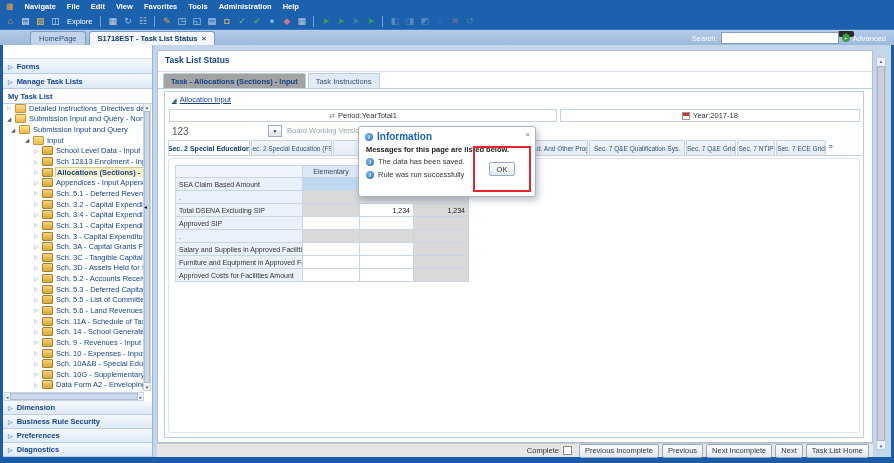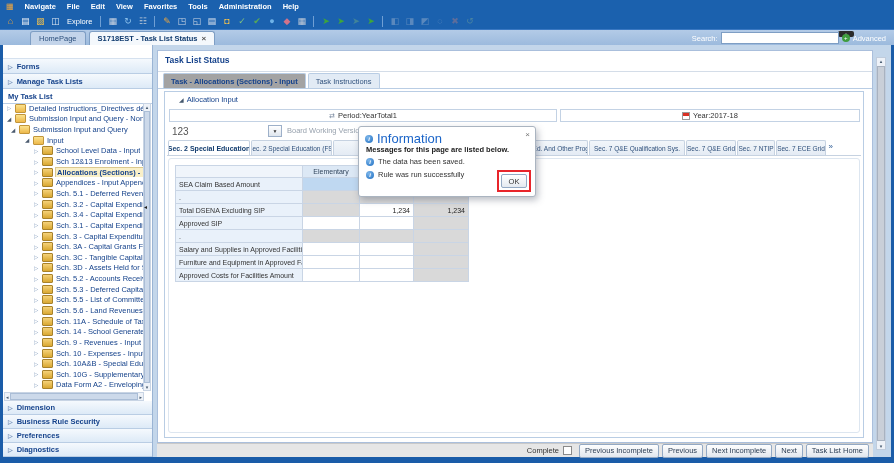--- a/index.html
+++ b/index.html
@@ -52,21 +52,21 @@
   .sb-bottom .acc-row{height:14px;}
   
   .main-panel{position:absolute;left:157px;top:50px;width:716px;height:393px;background:#fff;border:1px solid #aabfdc;box-sizing:border-box;}
   .main-title{position:absolute;left:7px;top:4px;font-size:8.5px;font-weight:bold;color:#15428b;}
   .title-sep{position:absolute;left:0;top:20px;width:100%;height:1px;background:#d4dde8;}
   .task-tabs{position:absolute;left:5px;top:22px;display:flex;gap:2px;}
   .ttab{height:15px;padding:0 7px;display:flex;align-items:center;font-size:7.5px;border:1px solid #b9cde4;border-bottom:none;border-radius:2px 2px 0 0;background:#e2ebf5;color:#32537e;box-sizing:border-box;white-space:nowrap;}
   .ttab.active{background:#a3a3a3;font-weight:bold;color:#15428b;}
   .tabs-sep{position:absolute;left:0;top:37px;width:100%;height:1px;background:#b9cde4;}
   .content-panel{position:absolute;left:6px;top:40px;width:700px;height:347px;border:1px solid #b9cde4;background:#fff;box-sizing:border-box;}
-  .section-hdr{position:absolute;left:14px;top:3px;display:flex;gap:3px;align-items:center;font-size:7.5px;color:#15428b;}
+  .section-hdr{position:absolute;left:7px;top:3px;display:flex;gap:3px;align-items:center;font-size:7.5px;color:#15428b;text-decoration:underline;}
   .sec-arrow{font-size:6px;color:#44586e;}
   .pov-box{position:absolute;top:17px;height:13px;border:1px solid #c3d2e4;display:flex;align-items:center;justify-content:center;gap:3px;font-size:7.5px;color:#333;box-sizing:border-box;background:#fff;}
   .pov-period{left:4px;width:388px;}
   .pov-year{left:395px;width:300px;}
   .member-icon{font-size:7px;color:#7a8aa0;}
   .calendar-icon{width:8px;height:8px;border:1px solid #999;background:linear-gradient(#d93025 0 3px,#fff 3px);box-sizing:border-box;}
   .page-value{position:absolute;left:7px;top:34px;font-size:10px;color:#555;}
   .dd-btn{position:absolute;left:103px;top:33px;width:14px;height:12px;border:1px solid #9db0c9;background:linear-gradient(#fff,#dfe6ee);font-size:5px;color:#333;display:flex;align-items:center;justify-content:center;box-sizing:border-box;}
   .version-label{position:absolute;left:122px;top:34px;font-size:7.5px;color:#98a2ae;}
   .form-tabs{position:absolute;left:3px;top:48px;height:15px;display:flex;gap:1px;}
@@ -89,26 +89,26 @@
   .complete-label{font-size:7.5px;color:#333;margin-right:1px;}
   .checkbox{width:9px;height:9px;border:1px solid #8a8a8a;background:#fff;box-sizing:border-box;margin-right:4px;}
   .fbtn{height:12px;padding:0 5px;border:1px solid #93a9c4;border-radius:2px;background:linear-gradient(#fefefe,#e2e7ee);font-size:7.5px;color:#2c3e55;display:flex;align-items:center;white-space:nowrap;}
   
   .main-vscroll{position:absolute;left:876px;top:57px;width:10px;height:393px;background:#eef2f8;border:1px solid #c0ccdc;box-sizing:border-box;}
   .mvs-thumb{position:absolute;left:0;right:0;top:8px;bottom:8px;background:#c9cfd8;border:1px solid #a8b2c0;}
   
   .dialog{position:absolute;left:358px;top:126px;width:176px;height:69px;background:#fff;border:1px solid #aab4c0;border-radius:3px;box-shadow:2px 3px 7px rgba(60,70,90,.35);z-index:99;}
   .dlg-title{position:absolute;left:6px;top:4px;display:flex;gap:4px;align-items:center;}
   .info-icon{width:8px;height:8px;flex:none;border-radius:50%;background:radial-gradient(circle at 35% 30%,#7db6ea,#1f6fc2);color:#fff;font-size:6px;font-weight:bold;display:flex;align-items:center;justify-content:center;font-style:italic;}
-  .dlg-title-text{font-size:13px;font-weight:normal;color:#1a64c8;}
+  .dlg-title-text{font-size:10px;font-weight:bold;color:#1a64c8;}
   .dlg-close{position:absolute;right:5px;top:3px;font-size:8px;color:#777;}
   .dlg-hdr{position:absolute;left:7px;top:18px;font-size:7.5px;font-weight:bold;color:#222;}
   .dlg-msgs{position:absolute;left:7px;top:30px;display:flex;flex-direction:column;gap:4px;}
   .dlg-msg{display:flex;gap:4px;align-items:center;font-size:7.5px;color:#333;}
-  .ok-wrap{position:absolute;right:4px;bottom:4px;border:2px solid #e8252b;padding:2px;}
+  .ok-wrap{position:absolute;right:4px;bottom:4px;border:2px solid #e8252b;padding:14px;}
   .ok-btn{min-width:16px;height:12px;border:1px solid #93a9c4;border-radius:2px;background:linear-gradient(#fff,#e4e9f0);font-size:7.5px;color:#333;display:flex;align-items:center;justify-content:center;padding:0 4px;}
 </style>
 </head>
 <body>
 
 <div class="root">
 
   <div class="menubar">
     <span class="app-glyph">▦</span>
     <span id="menu-items" style="display:flex;gap:11px;">

